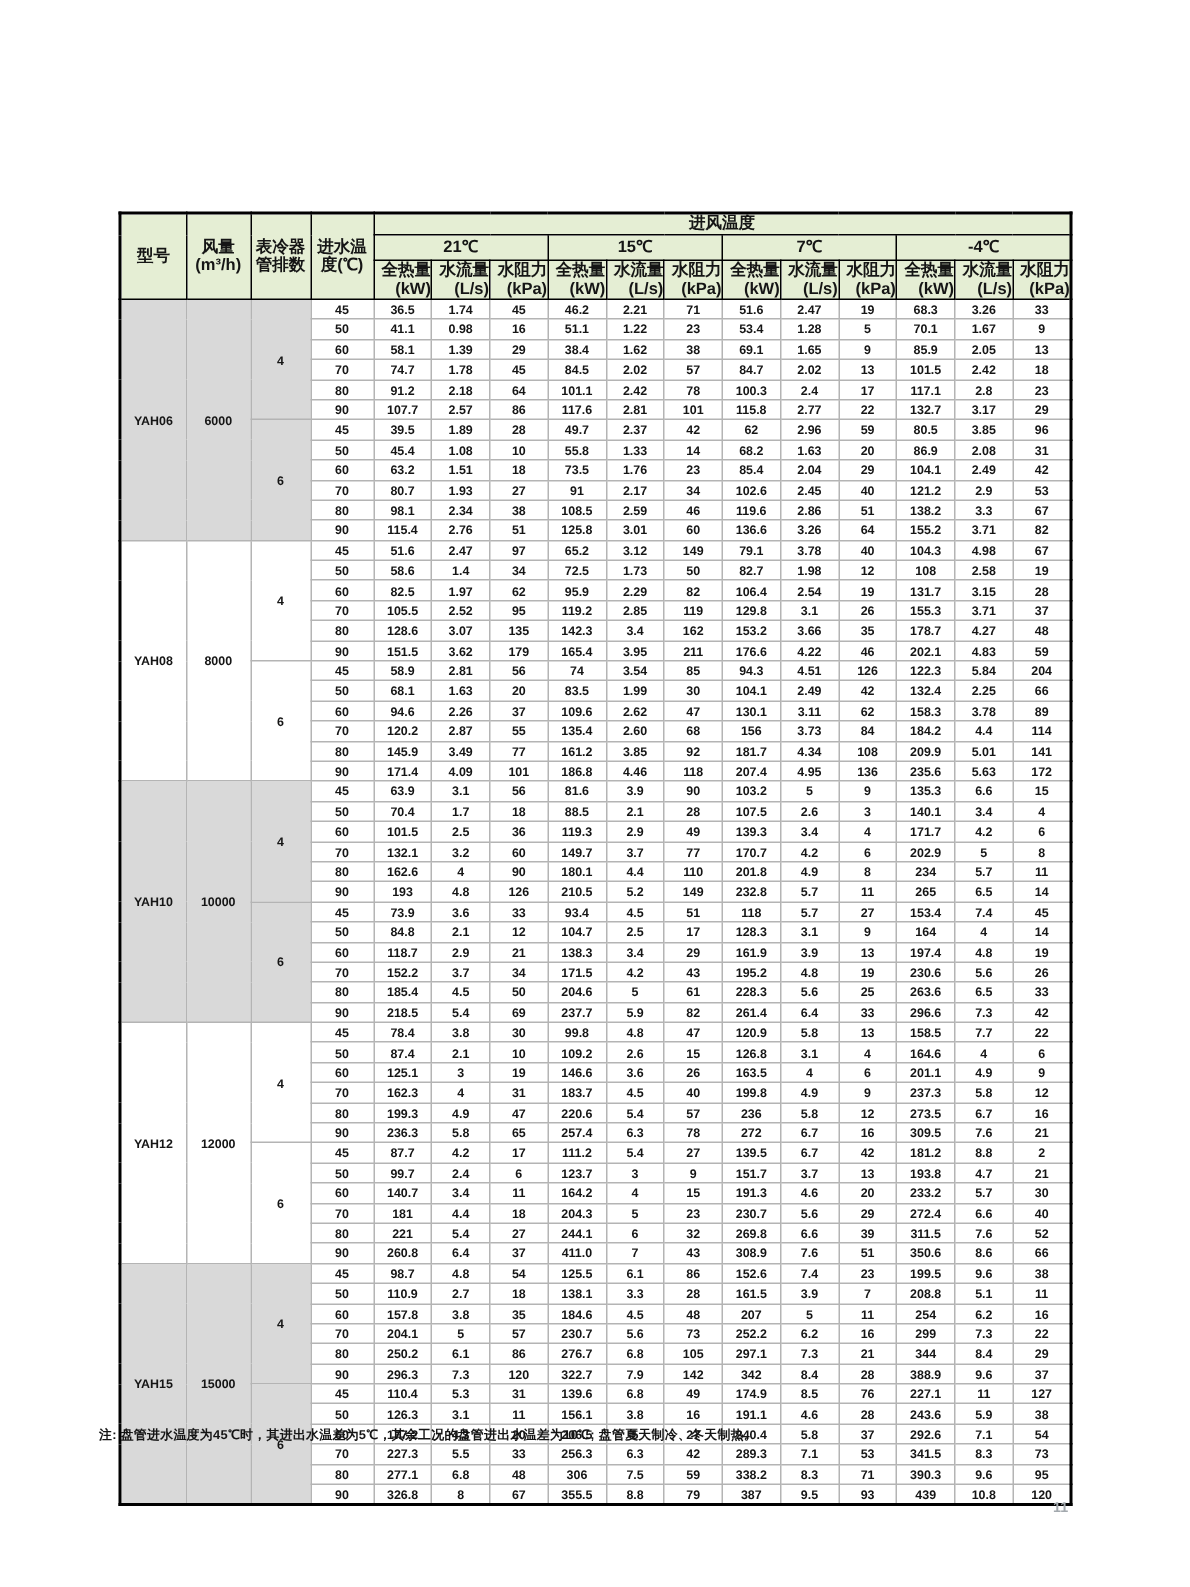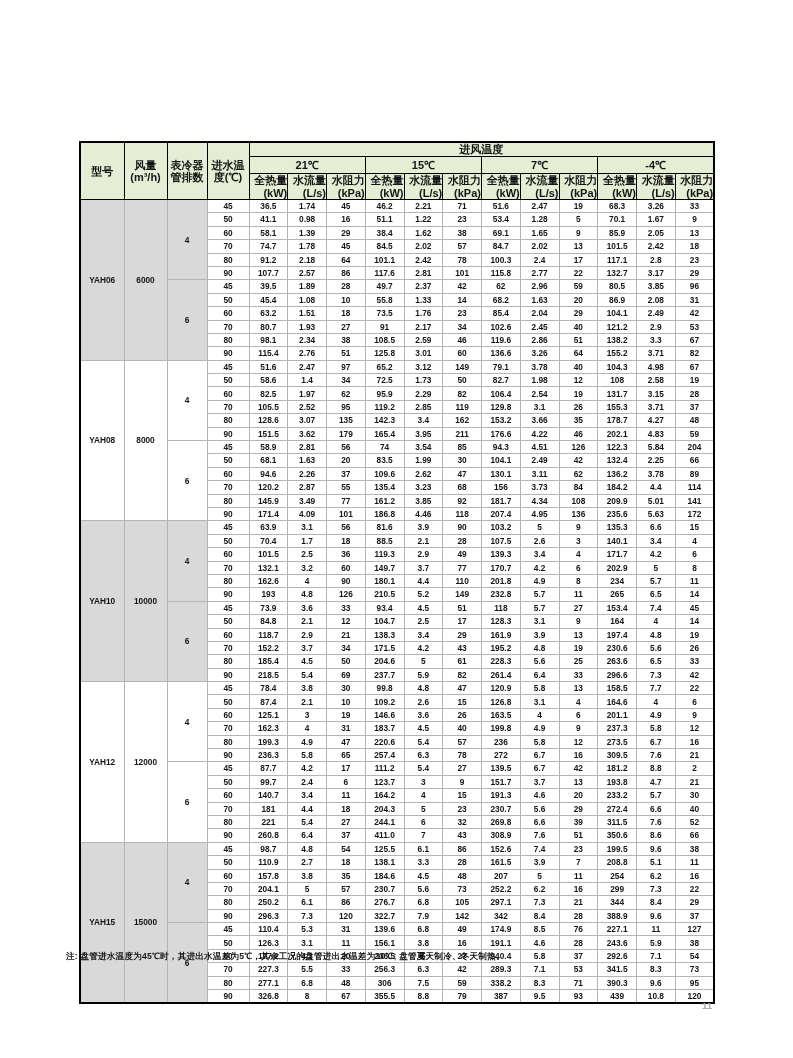--- a/index.html
+++ b/index.html
@@ -451,31 +451,31 @@
             <td class="wtemp-cell">60</td>
             <td class="val-cell">94.6</td>
             <td class="val-cell">2.26</td>
             <td class="val-cell">37</td>
             <td class="val-cell">109.6</td>
             <td class="val-cell">2.62</td>
             <td class="val-cell">47</td>
             <td class="val-cell">130.1</td>
             <td class="val-cell">3.11</td>
             <td class="val-cell">62</td>
-            <td class="val-cell">136.2</td>
+            <td class="val-cell">158.3</td>
             <td class="val-cell">3.78</td>
             <td class="val-cell">89</td>
           </tr>
           <tr>
             <td class="wtemp-cell">70</td>
             <td class="val-cell">120.2</td>
             <td class="val-cell">2.87</td>
             <td class="val-cell">55</td>
             <td class="val-cell">135.4</td>
-            <td class="val-cell">3.23</td>
+            <td class="val-cell">2.60</td>
             <td class="val-cell">68</td>
             <td class="val-cell">156</td>
             <td class="val-cell">3.73</td>
             <td class="val-cell">84</td>
             <td class="val-cell">184.2</td>
             <td class="val-cell">4.4</td>
             <td class="val-cell">114</td>
           </tr>
           <tr>
             <td class="wtemp-cell">80</td>

